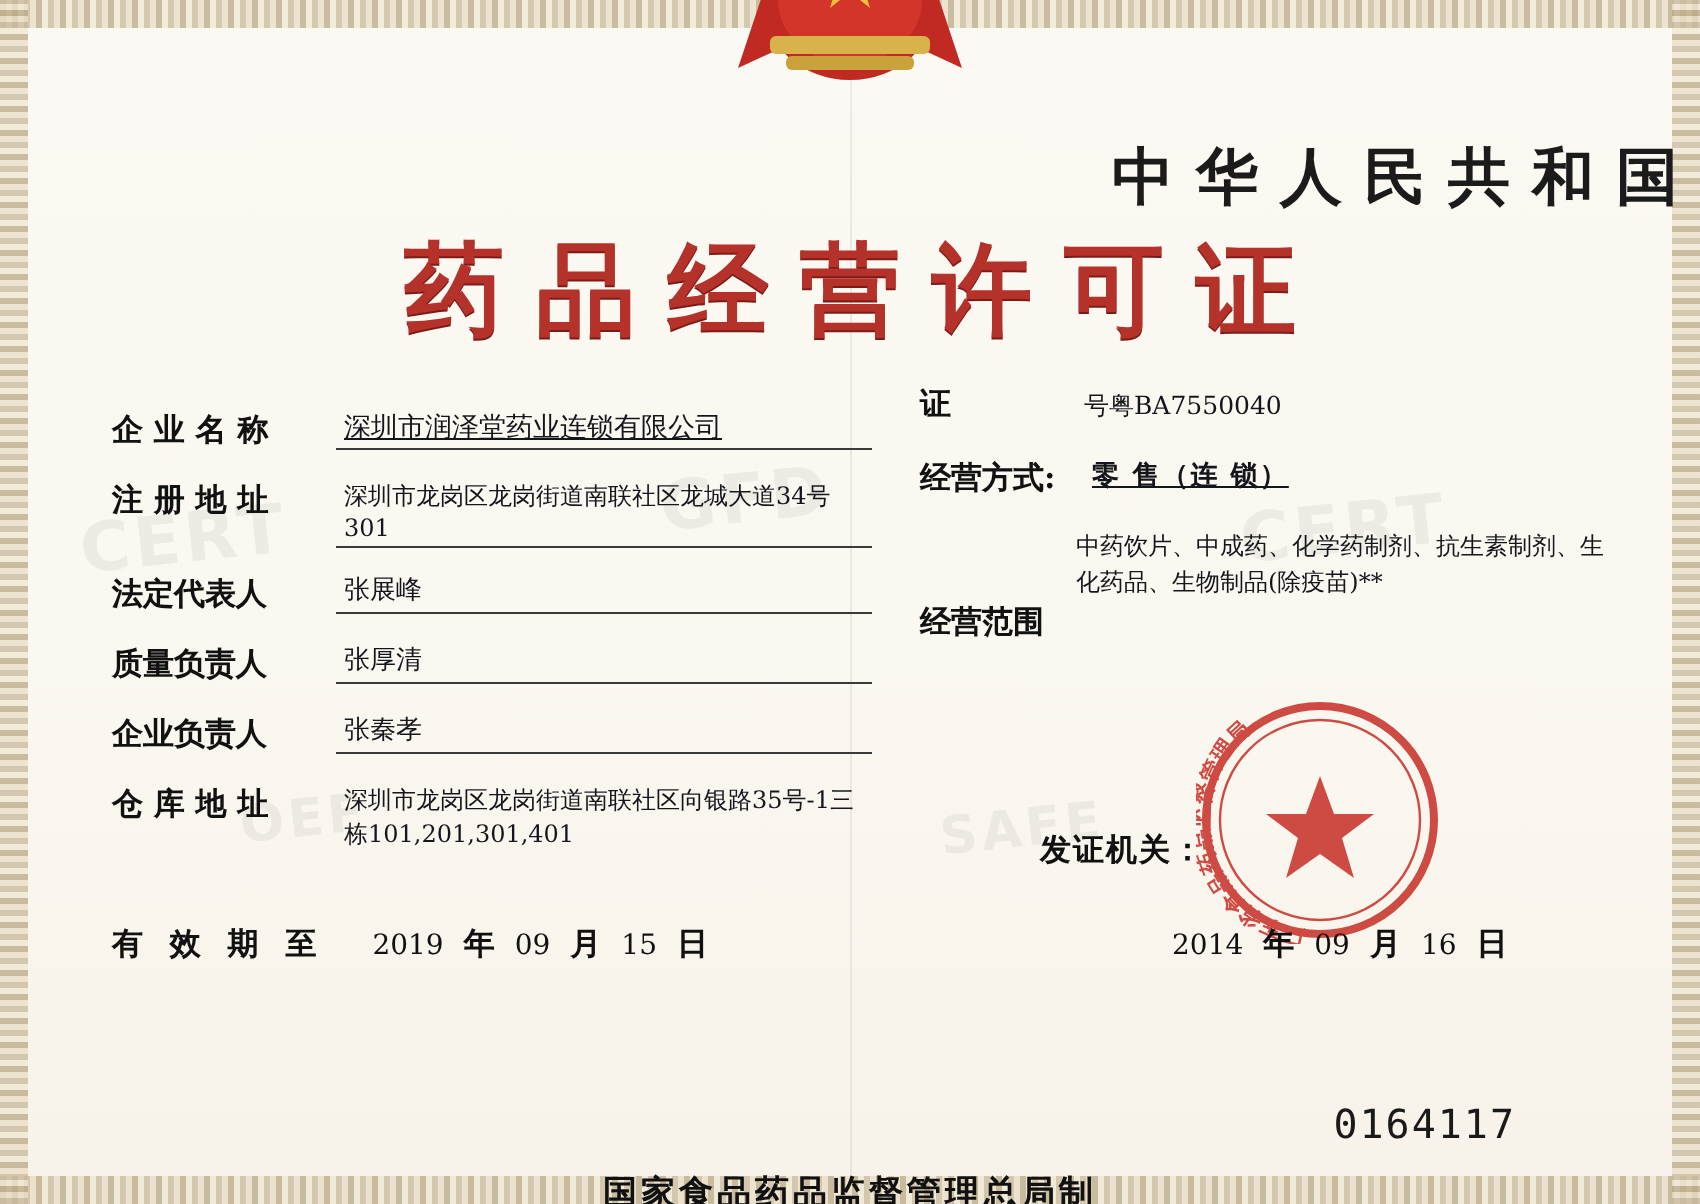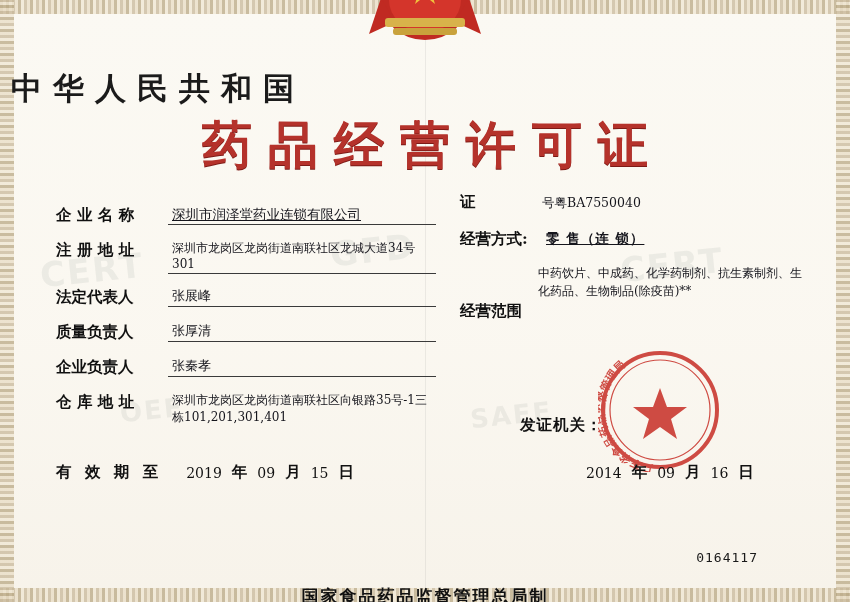--- a/index.html
+++ b/index.html
@@ -49,21 +49,21 @@
   .wm4{left:120px;top:395px;font-size:26px;}
   .wm5{left:470px;top:400px;font-size:26px;}
 
   
   .emblem{
     position:absolute;left:50%;top:-52px;transform:translateX(-50%);
     width:120px;height:112px;
   }
 
   .title-cn{
-    position:absolute;top:68px;left:0;right:0;text-align:left;
+    position:absolute;top:68px;left:0;right:0;text-align:right;
     font-family:"DejaVu Serif","Liberation Serif",serif;
     font-size:31px;font-weight:bold;color:#1b1b1b;
     letter-spacing:11px;
     text-indent:11px;
   }
   .title-main{
     position:absolute;top:112px;left:0;right:0;text-align:center;
     font-family:"DejaVu Serif","Liberation Serif",serif;
     font-size:50px;font-weight:bold;
     color:#b5322b;
@@ -142,21 +142,21 @@
   .footer{
     position:absolute;left:0;right:0;top:548px;text-align:center;
     font-family:"DejaVu Serif","Liberation Serif",serif;
     font-size:17px;font-weight:bold;color:#111;
     letter-spacing:2px;
     margin-top:37px;
   }
   .serial{
     position:absolute;right:92px;top:550px;
     font-family:"DejaVu Sans Mono","Liberation Mono",monospace;
-    font-size:13px;color:#1a1a1a;letter-spacing:1px;
+    font-size:20px;color:#1a1a1a;letter-spacing:1px;
   }
   .fold{
     position:absolute;top:14px;bottom:14px;left:425px;width:1px;
     background:rgba(120,120,120,.12);
   }
 </style>
 </head>
 <body>
 
 <div class="page">

